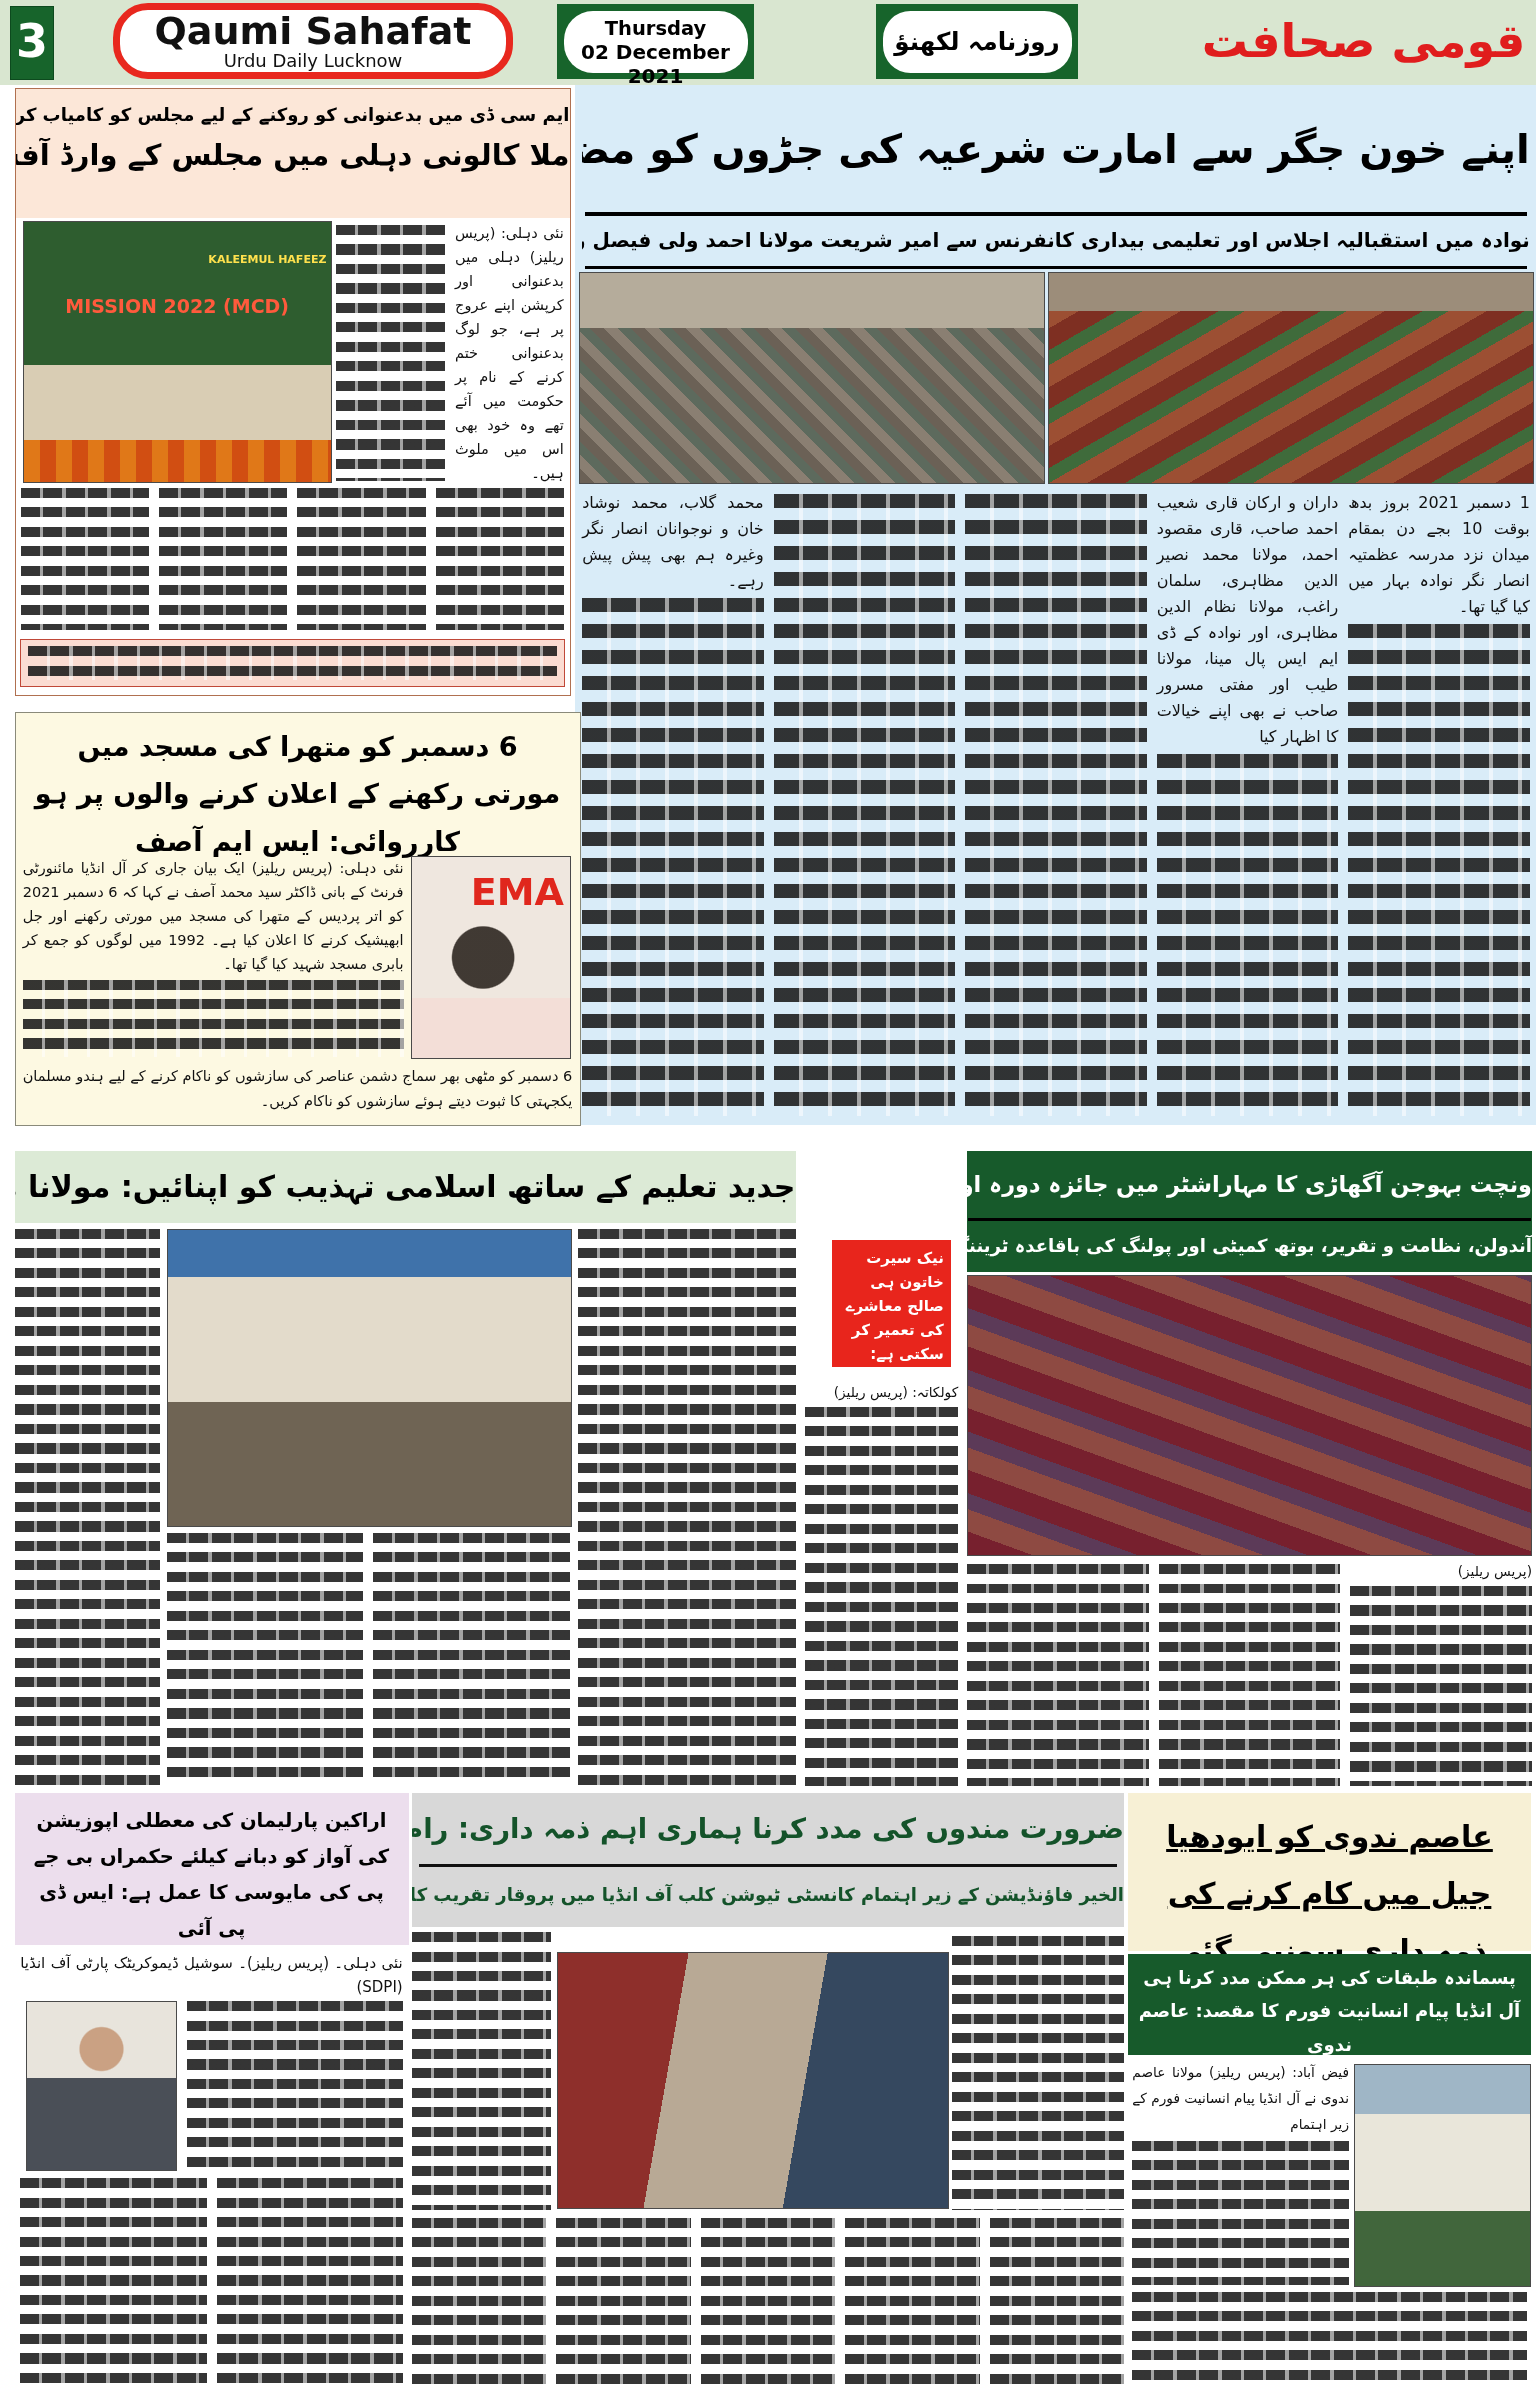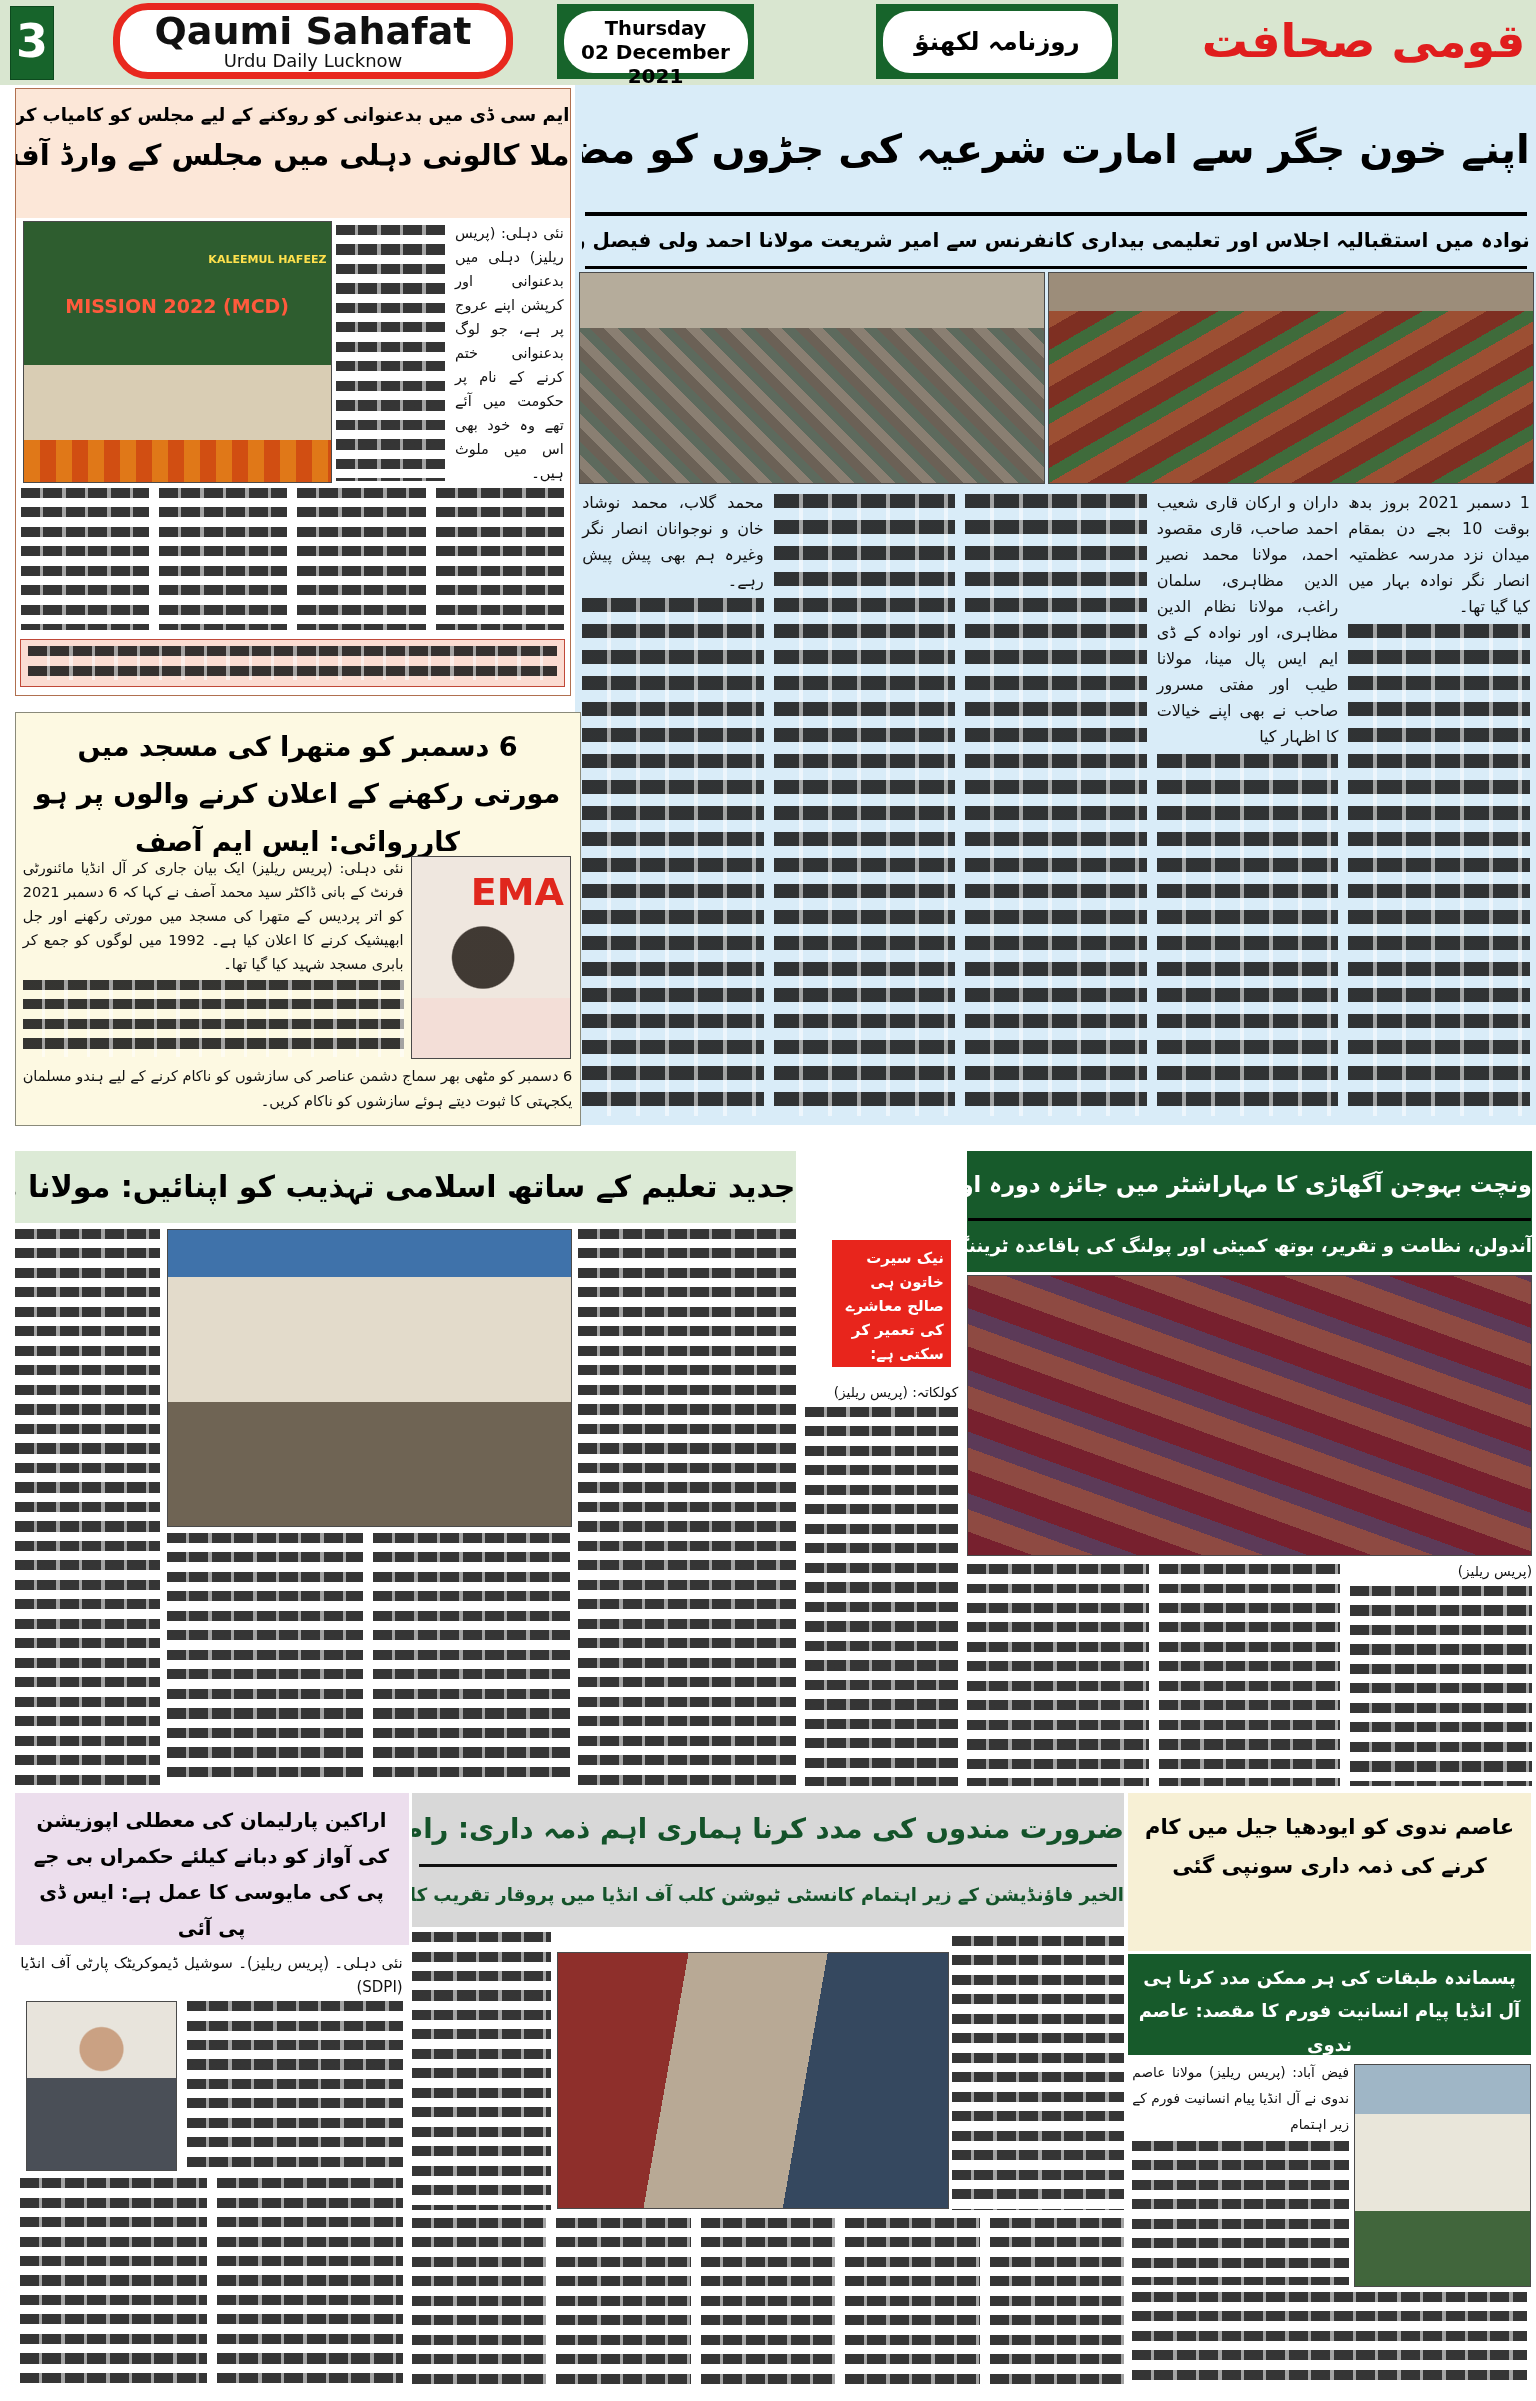--- a/index.html
+++ b/index.html
@@ -39,21 +39,21 @@
                 border-radius:35px;text-align:center;">
       <div style="font-size:38px;font-weight:bold;color:#111;line-height:40px;margin-top:1px;">Qaumi Sahafat</div>
       <div style="font-size:18px;font-weight:normal;color:#111;line-height:20px;">Urdu Daily Lucknow</div>
     </div>
     <div class="abs" style="left:557px;top:4.3px;width:197px;height:75px;background:#17642b;">
       <div class="abs" style="left:6.5px;top:6.5px;right:6.5px;bottom:6.5px;background:#fff;border-radius:29px;text-align:center;">
         <div style="font-size:19.5px;font-weight:bold;margin-top:5.8px;">Thursday</div>
         <div style="font-size:20px;font-weight:bold;">02 December 2021</div>
       </div>
     </div>
-    <div class="abs" style="left:876px;top:4.3px;width:202px;height:75px;background:#17642b;padding-left:40px;">
+    <div class="abs" style="left:876px;top:4.3px;width:202px;height:75px;background:#17642b;">
       <div class="abs rtl" style="left:6.5px;top:6.5px;right:6.5px;bottom:6.5px;background:#fff;border-radius:27.5px;text-align:center;
                   font-size:24.6px;font-weight:bold;line-height:62px;">روزنامہ لکھنؤ</div>
     </div>
     <div class="abs rtl" style="right:11.6px;top:7.2px;width:239px;height:69px;color:#e01d1d;font-size:46px;font-weight:bold;
                 text-align:center;line-height:69px;white-space:nowrap;padding-left:20px;">قومی صحافت</div>
   </div>
 
   <div class="abs" style="left:575px;top:85px;width:962px;height:1040px;background:#d9ecf8;">
     <div class="abs uh nowrap" style="left:7.2px;top:5.8px;right:7.2px;height:117px;font-size:40px;line-height:117px;">اپنے خون جگر سے امارت شرعیہ کی جڑوں کو مضبوط کیجئے</div>
     <div class="rule" style="left:10px;right:10px;top:127px;height:3.6px;"></div>
@@ -220,21 +220,21 @@
         <div class="tx sm"></div>
         <div class="tx sm"></div>
         <div class="tx sm"></div>
         <div class="tx sm"></div>
       </div>
     </div>
   </div>
 
   <div class="abs" style="left:1128px;top:1793px;width:403px;height:599px;">
     <div class="abs" style="left:0;top:0;right:0;height:158px;background:#f7f0d5;">
-      <div class="uh" style="font-size:21px;line-height:1.9;padding:14.5px 13px 0 13px;">عاصم ندوی کو ایودھیا جیل میں کام کرنے کی ذمہ داری سونپی گئی</div>
+      <div class="uh" style="font-size:30px;line-height:1.9;padding:14.5px 13px 0 13px;text-decoration:underline;">عاصم ندوی کو ایودھیا جیل میں کام کرنے کی ذمہ داری سونپی گئی</div>
     </div>
     <div class="abs" style="left:0;top:161px;right:0;height:101px;background:#175a2b;">
       <div class="uh" style="color:#fff;font-size:18px;line-height:1.85;padding:7.2px 8.7px 0 8.7px;">پسماندہ طبقات کی ہر ممکن مدد کرنا ہی آل انڈیا پیام انسانیت فورم کا مقصد: عاصم ندوی</div>
     </div>
     <div class="abs" style="left:0;top:266px;right:0;bottom:0;">
       <div class="ph" style="right:0;top:5px;width:175px;height:221px;background:
              linear-gradient(#9fb6c6 0 22%, #e9e6da 22% 66%, #41663c 66%);"></div>
       <div class="abs col" style="left:4.3px;right:182px;top:0;height:226px;">
         <div class="lead" style="font-size:13.7px;line-height:26px;">فیض آباد: (پریس ریلیز) مولانا عاصم ندوی نے آل انڈیا پیام انسانیت فورم کے زیر اہتمام</div>
         <div class="tx sm fill"></div>

